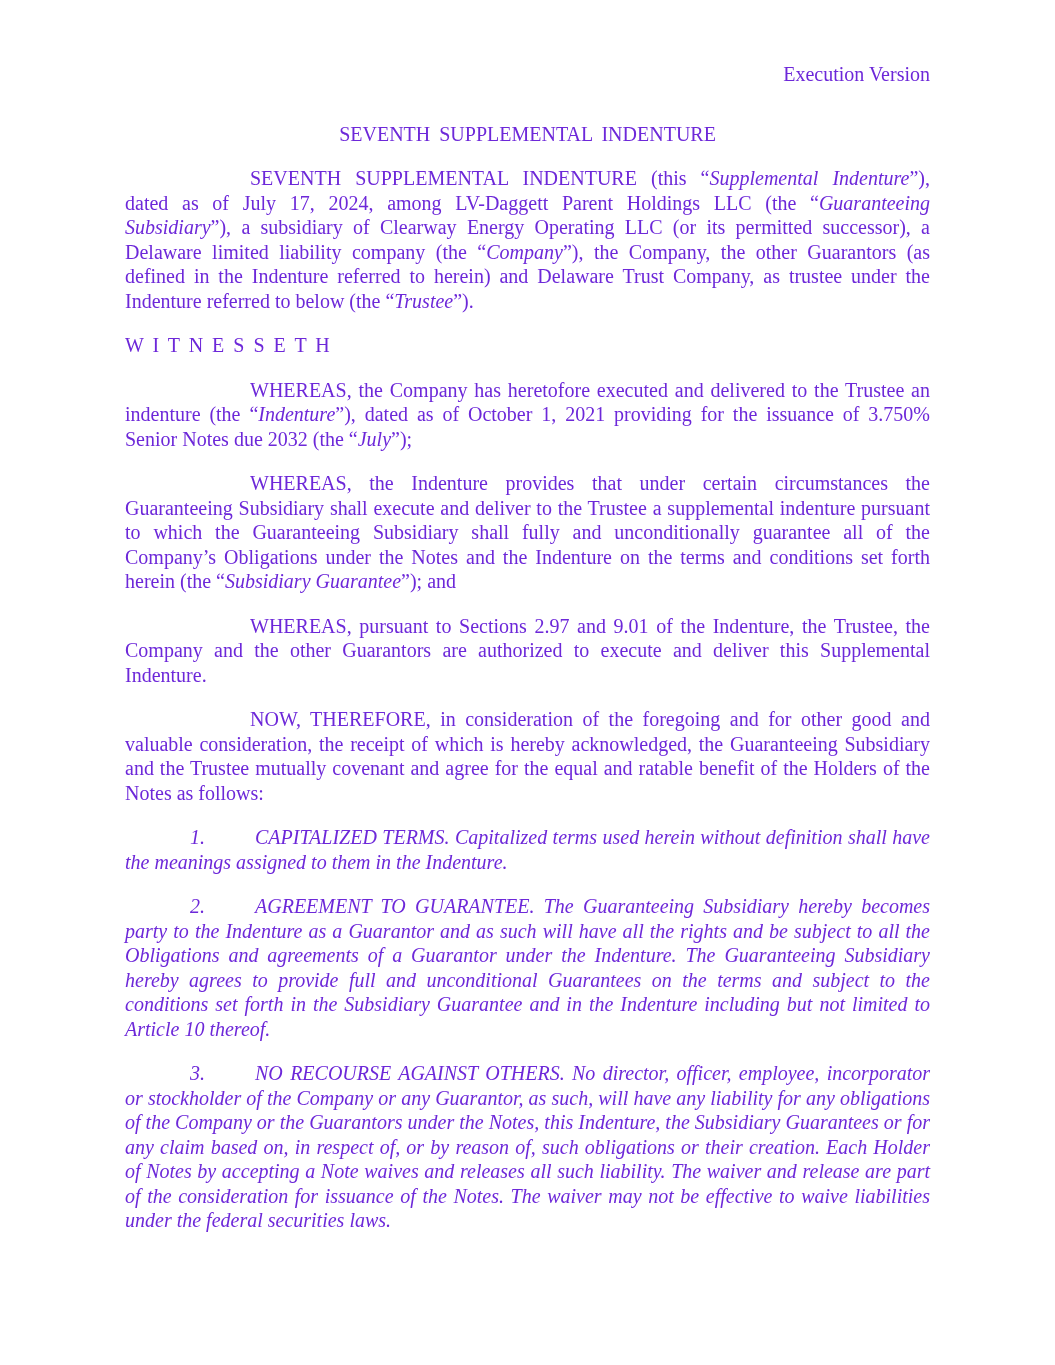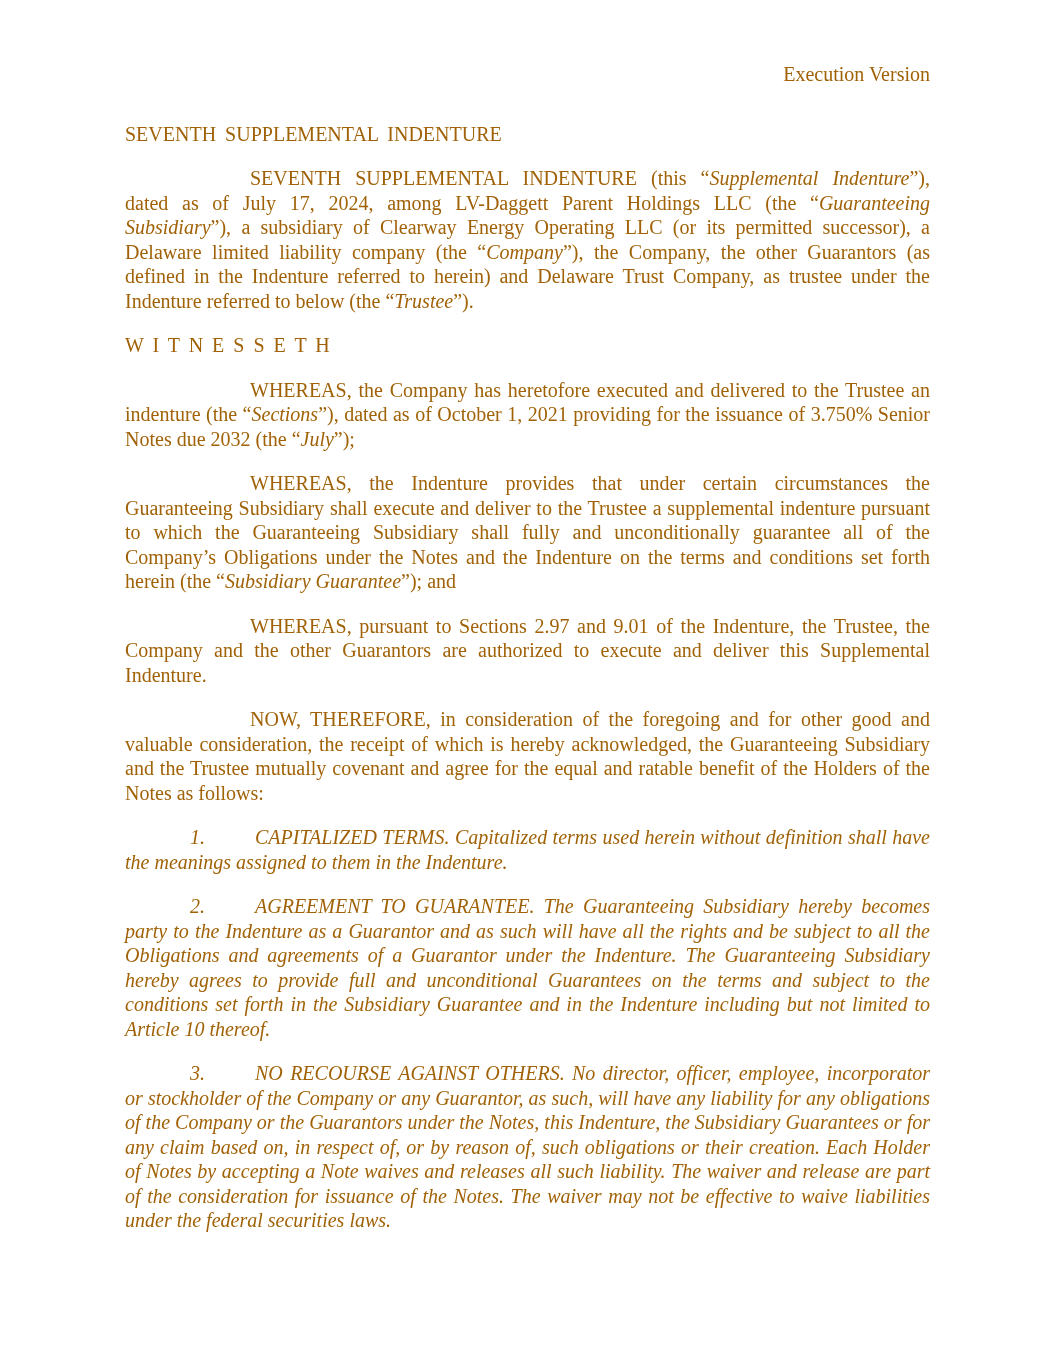--- a/index.html
+++ b/index.html
@@ -1,33 +1,34 @@
 <!DOCTYPE html>
 <html><head>
 <meta charset="utf-8">
 <style>
   html, body { margin: 0; padding: 0; background: #ffffff; }
   .page {
     position: relative;
     width: 1055px;
     height: 1365px;
     background: #ffffff;
-    color: #a16207;
+    color: #6d28d9;
     font-family: "Liberation Serif", "DejaVu Serif", serif;
     font-size: 20px;
     line-height: 24.5px;
     box-sizing: border-box;
     padding: 62px 125px 0 125px;
     overflow: hidden;
   }
   .exec {
     text-align: right;
     white-space: nowrap;
   }
   .title {
+    text-align: center;
     font-weight: normal;
     font-size: 20px;
     line-height: 24.5px;
     margin: 35px 0 0 0;
     word-spacing: 4px;
   }
   .witness {
     font-weight: normal;
     font-size: 20px;
     line-height: 24.5px;
@@ -54,21 +55,21 @@
 <div class="page">
 
   <div class="exec">Execution Version</div>
 
   <h1 class="title">SEVENTH SUPPLEMENTAL INDENTURE</h1>
 
   <p class="para"><span>SEVENTH SUPPLEMENTAL INDENTURE (this “</span><span class="it">Supplemental Indenture</span><span>”), dated as of July 17, 2024, among LV-Daggett Parent Holdings LLC (the “</span><span class="it">Guaranteeing Subsidiary</span><span>”), a subsidiary of Clearway Energy Operating LLC (or its permitted successor), a Delaware limited liability company (the “</span><span class="it">Company</span><span>”), the Company, the other Guarantors (as defined in the Indenture referred to herein) and Delaware Trust Company, as trustee under the Indenture referred to below (the “</span><span class="it">Trustee</span><span>”).</span></p>
 
   <h2 class="witness">W I T N E S S E T H</h2>
 
-  <p class="para"><span>WHEREAS, the Company has heretofore executed and delivered to the Trustee an indenture (the “</span><span class="it">Sections</span><span>”), dated as of October 1, 2021 providing for the issuance of 3.750% Senior Notes due 2032 (the “</span><span class="it">July</span><span>”);</span></p>
+  <p class="para"><span>WHEREAS, the Company has heretofore executed and delivered to the Trustee an indenture (the “</span><span class="it">Indenture</span><span>”), dated as of October 1, 2021 providing for the issuance of 3.750% Senior Notes due 2032 (the “</span><span class="it">July</span><span>”);</span></p>
 
   <p class="para"><span>WHEREAS, the Indenture provides that under certain circumstances the Guaranteeing Subsidiary shall execute and deliver to the Trustee a supplemental indenture pursuant to which the Guaranteeing Subsidiary shall fully and unconditionally guarantee all of the Company’s Obligations under the Notes and the Indenture on the terms and conditions set forth herein (the “</span><span class="it">Subsidiary Guarantee</span><span>”); and</span></p>
 
   <p class="para"><span>WHEREAS, pursuant to Sections 2.97 and 9.01 of the Indenture, the Trustee, the Company and the other Guarantors are authorized to execute and deliver this Supplemental Indenture.</span></p>
 
   <p class="para"><span>NOW, THEREFORE, in consideration of the foregoing and for other good and valuable consideration, the receipt of which is hereby acknowledged, the Guaranteeing Subsidiary and the Trustee mutually covenant and agree for the equal and ratable benefit of the Holders of the Notes as follows:</span></p>
 
   <p class="para numbered"><span class="num">1.</span><span><span>CAPITALIZED TERMS. Capitalized terms used herein without definition shall have the meanings assigned to them in the Indenture.</span></span></p>
 
   <p class="para numbered"><span class="num">2.</span><span><span>AGREEMENT TO GUARANTEE. The Guaranteeing Subsidiary hereby becomes party to the Indenture as a Guarantor and as such will have all the rights and be subject to all the Obligations and agreements of a Guarantor under the Indenture. The Guaranteeing Subsidiary hereby agrees to provide full and unconditional Guarantees on the terms and subject to the conditions set forth in the Subsidiary Guarantee and in the Indenture including but not limited to Article 10 thereof.</span></span></p>

